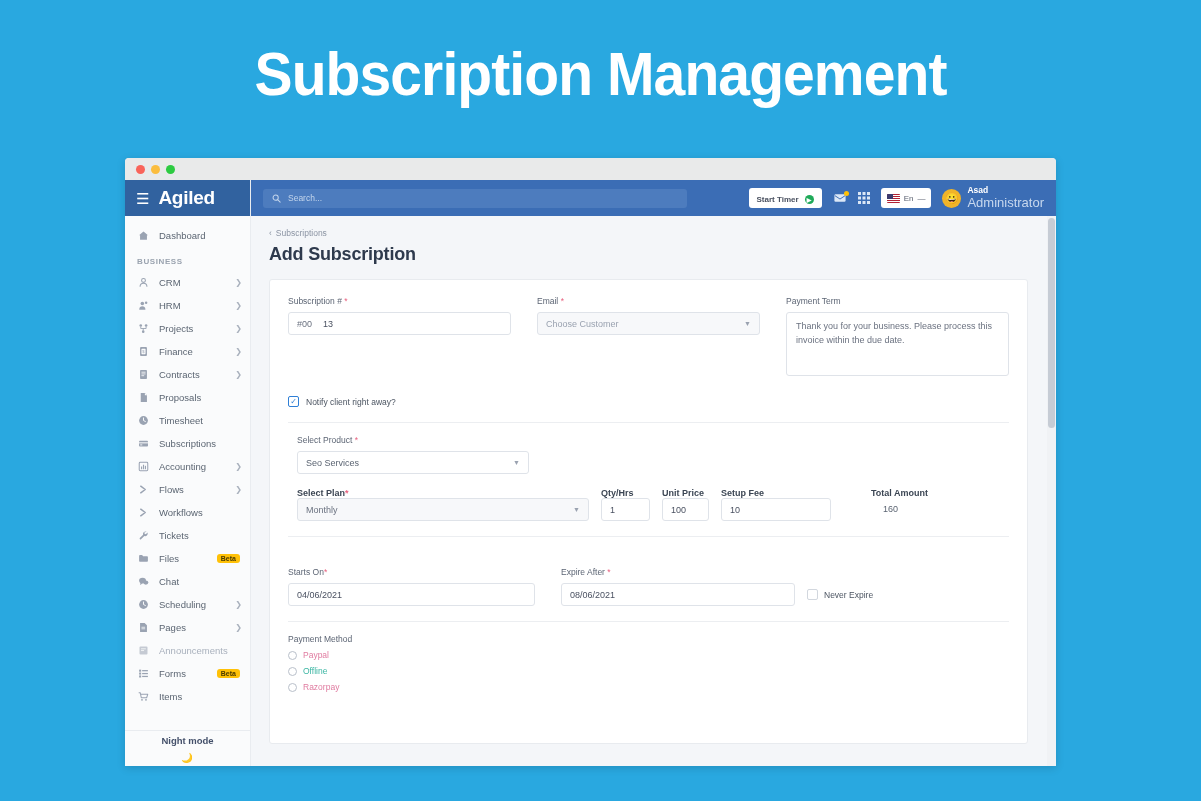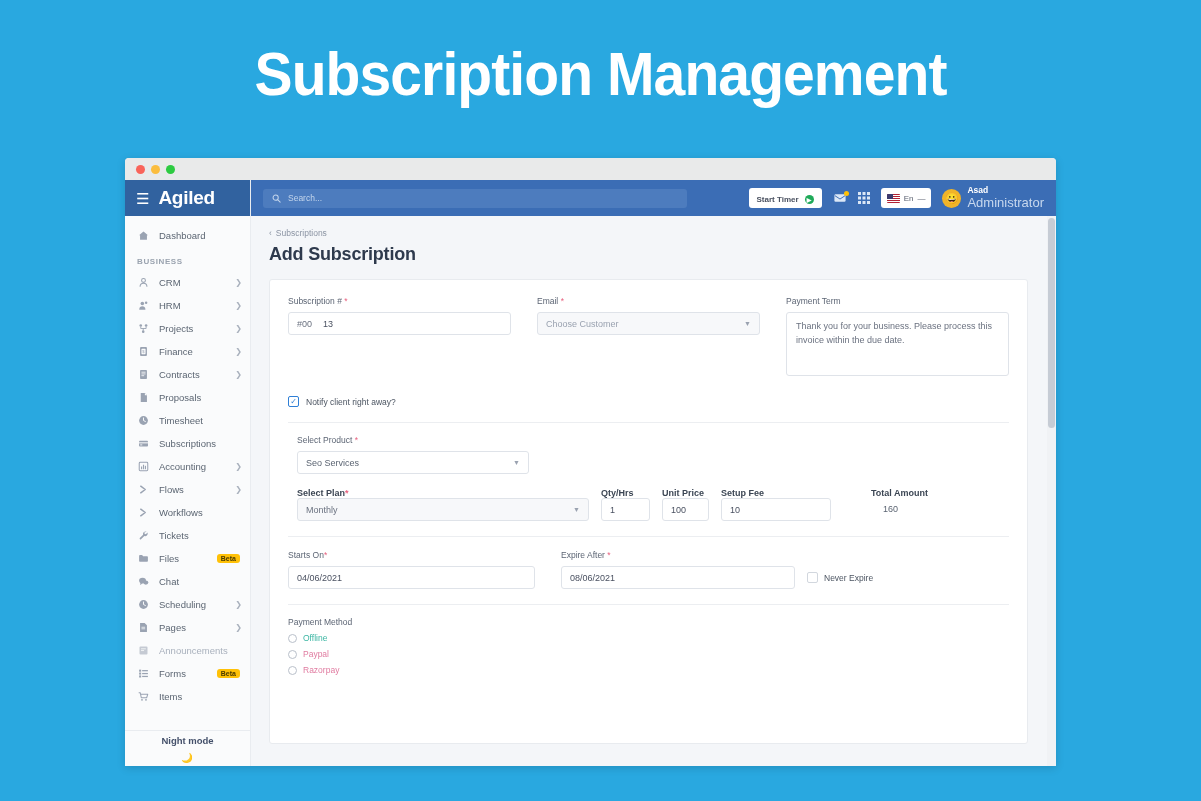--- a/index.html
+++ b/index.html
@@ -571,21 +571,21 @@
             </div>
 
             <div style="width:90px;text-align:left;padding-left:28px">
               <label class="lbl-bold">Total Amount</label>
               <div style="font-size:9px;color:#5b6472;padding-left:12px;height:23px;line-height:23px">160</div>
             </div>
           </div>
 
           <div class="divider"></div>
 
-          <div class="row" style="margin-top:13px;align-items:flex-end">
+          <div class="row" style="margin-top:30px;align-items:flex-end">
             <div class="fld" style="max-width:247px">
               <label class="lbl-sm">
                 <span>Starts On</span><span class="req">*</span>
               </label>
               <input class="txt" type="text" value="04/06/2021" style="">
             </div>
             <div style="flex:1;display:flex;align-items:flex-end;gap:12px;max-width:375px">
               <div style="width:234px">
                 <label class="lbl-sm">
                   <span>Expire After</span>
@@ -600,25 +600,25 @@
             </div>
           </div>
 
           <div class="divider"></div>
 
           <div style="margin-top:12px">
             <label class="lbl-sm" style="margin-bottom:4px">Payment Method</label>
             <div id="payment-options">
                 <div class="radio-row">
                   <span class="radio"></span>
-                  <span class="radio-lbl" style="color:#3bb6a3">Offline</span>
+                  <span class="radio-lbl" style="color:#e07ba0">Paypal</span>
                 </div>
                 <div class="radio-row">
                   <span class="radio"></span>
-                  <span class="radio-lbl" style="color:#e07ba0">Paypal</span>
+                  <span class="radio-lbl" style="color:#3bb6a3">Offline</span>
                 </div>
                 <div class="radio-row">
                   <span class="radio"></span>
                   <span class="radio-lbl" style="color:#e07ba0">Razorpay</span>
                 </div>
               </div>
           </div>
 
         </div>
 

